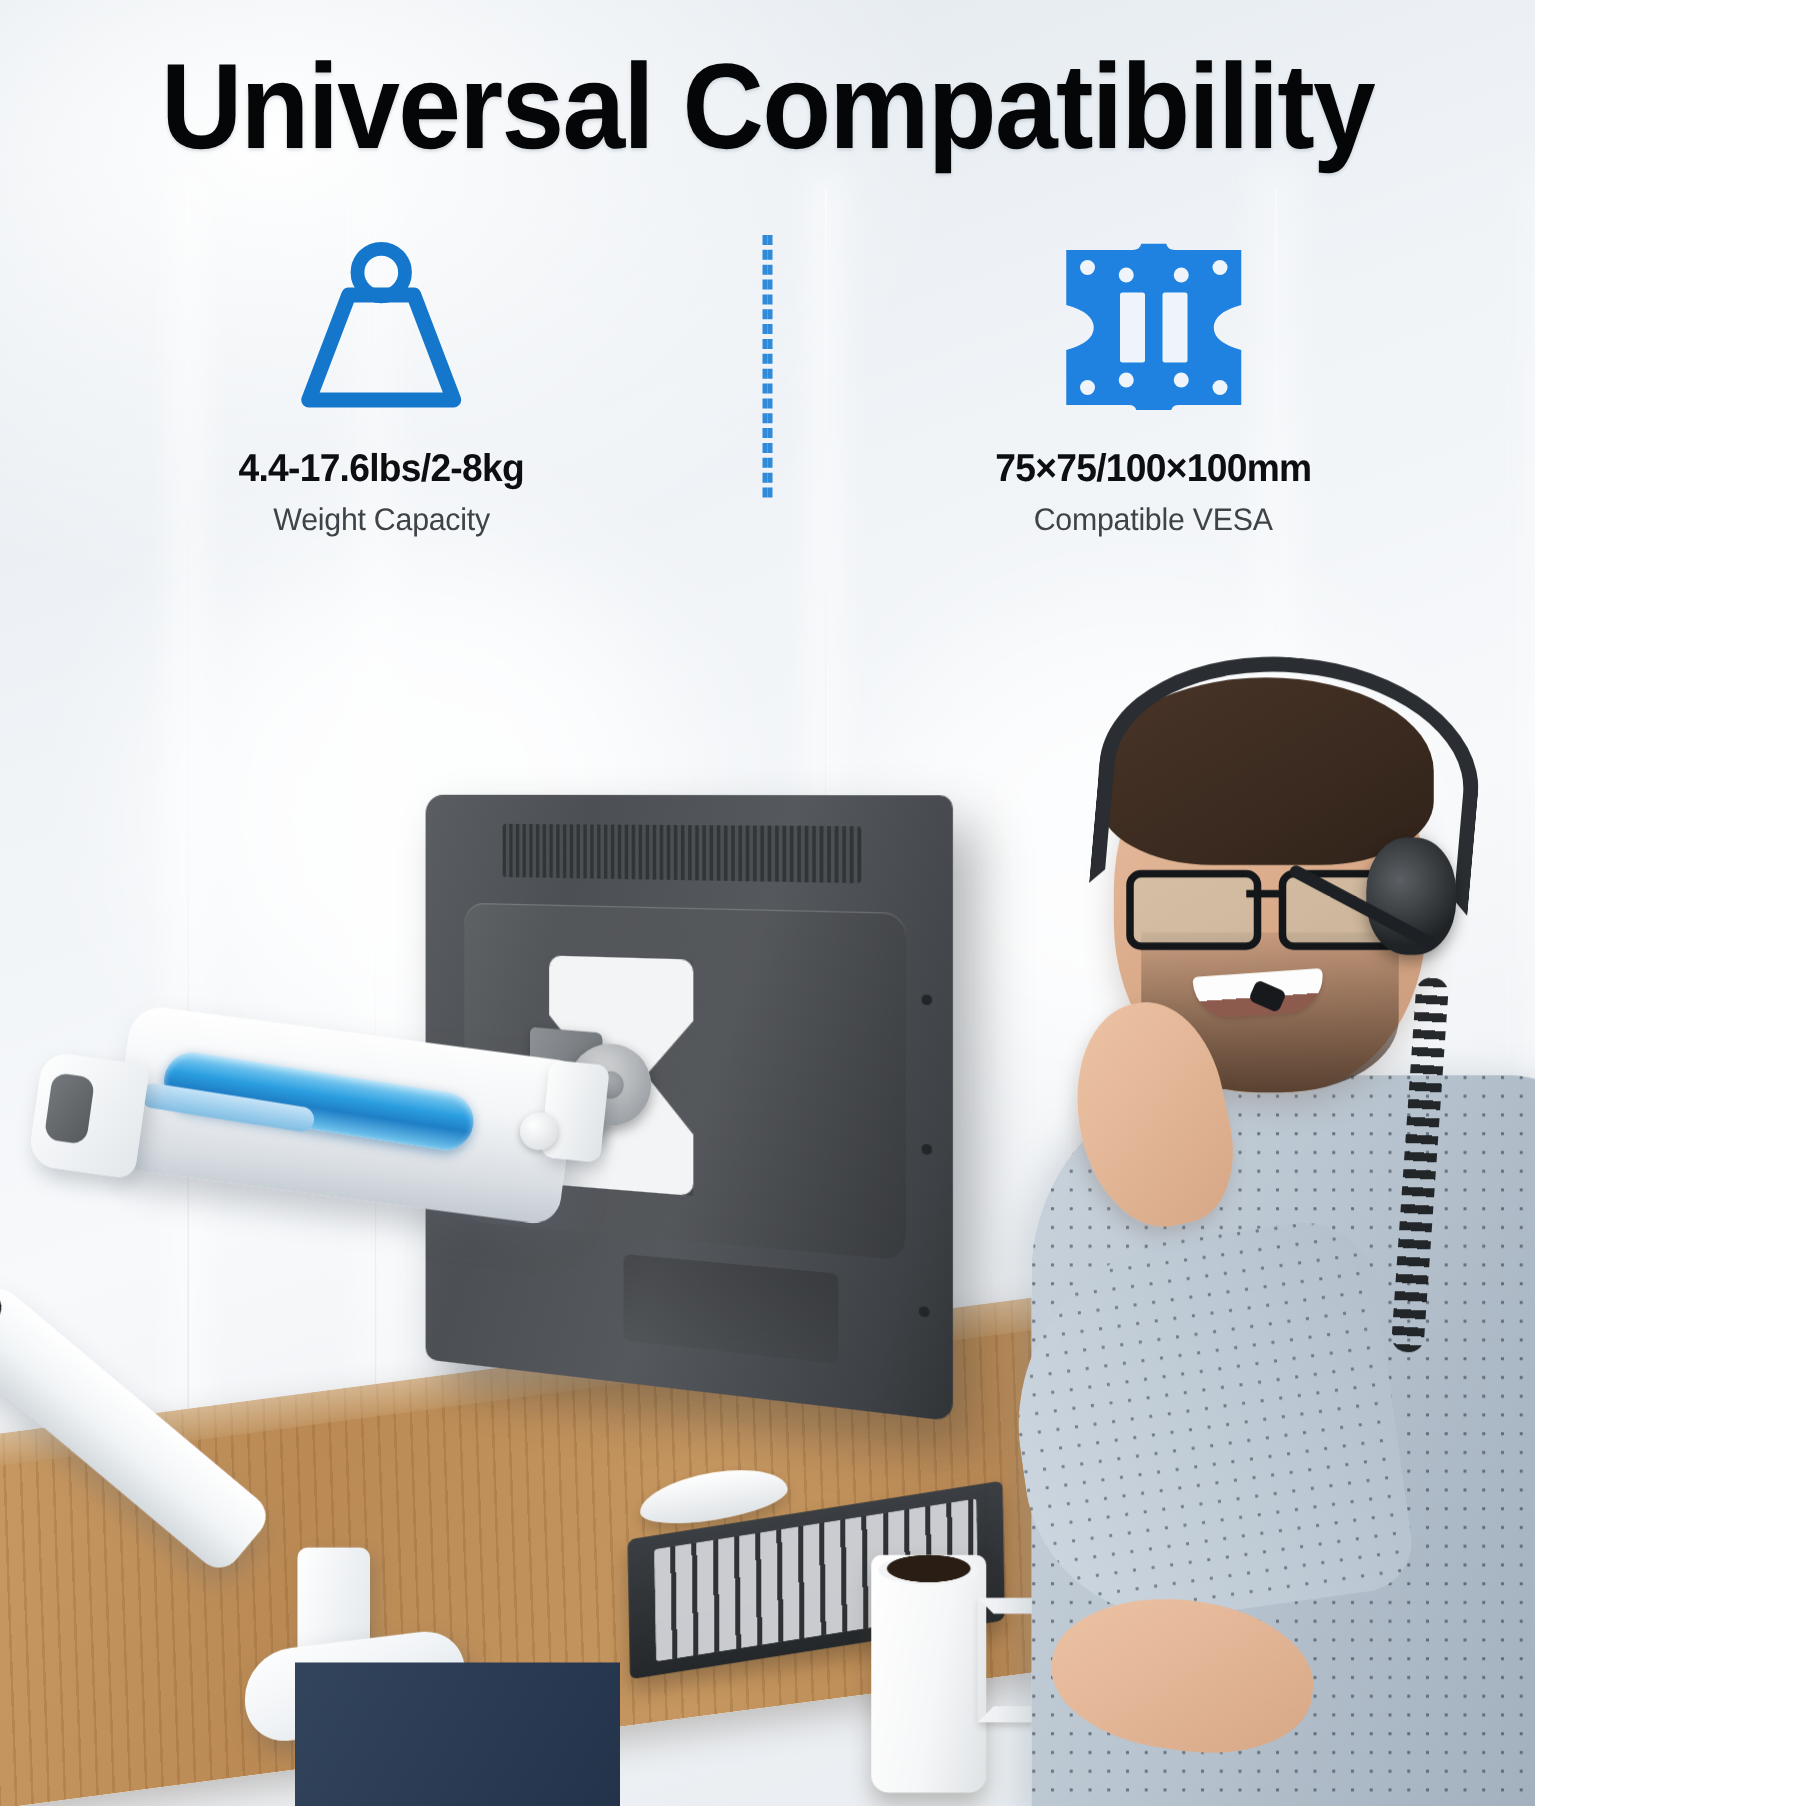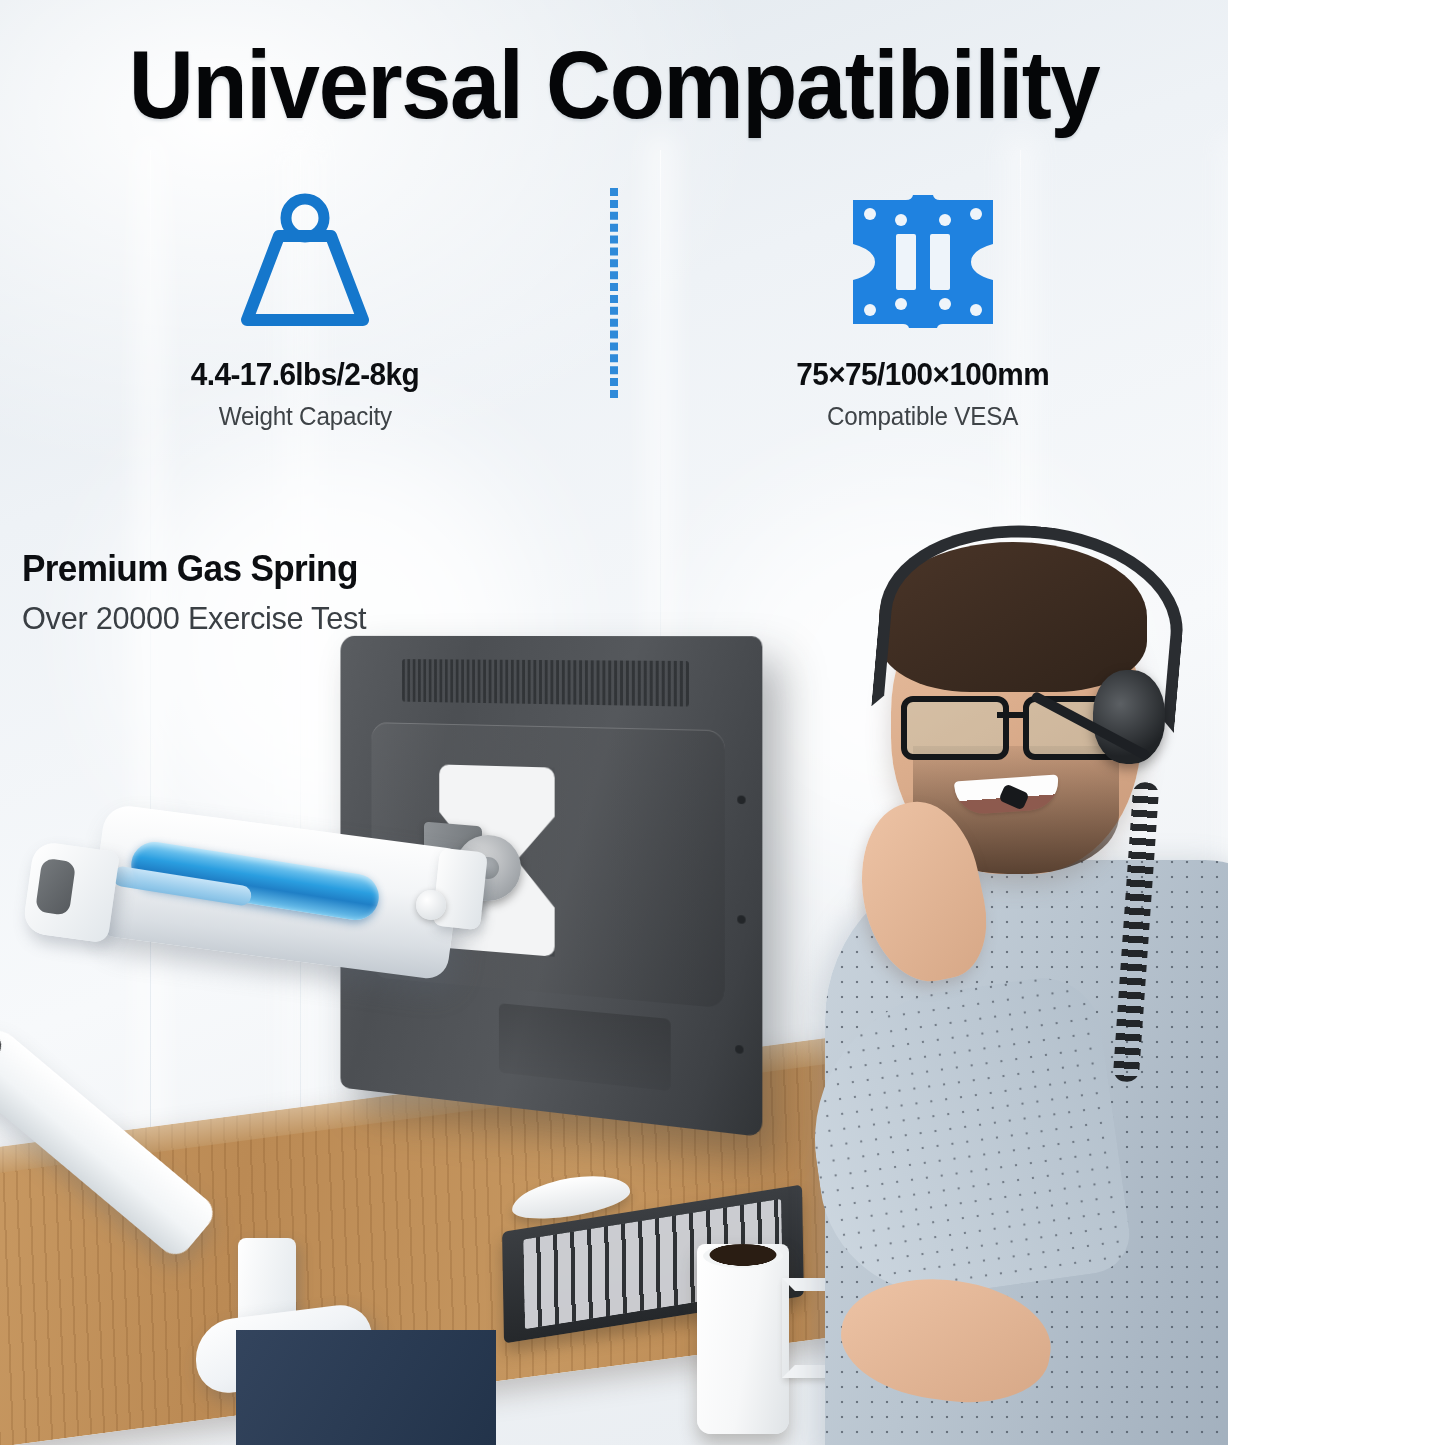--- a/index.html
+++ b/index.html
@@ -417,24 +417,20 @@
               <circle cx="128" cy="118" r="6"></circle>
           </g>
         </svg>
       </div>
       <div class="val">75×75/100×100mm</div>
       <div class="sub">Compatible VESA</div>
     </div>
 
   </div>
 
-  <div class="caption">
-    <div class="c1">Premium Gas Spring</div>
-    <div class="c2">Over 20000 Exercise Test</div>
-  </div>
 
   <div class="photo">
 
     <div class="desk"></div>
     <div class="desk-edge"></div>
 
     <div class="monitor">
       <div class="mon-vent"></div>
       <div class="mon-inset"></div>
       <div class="mon-port"></div>

